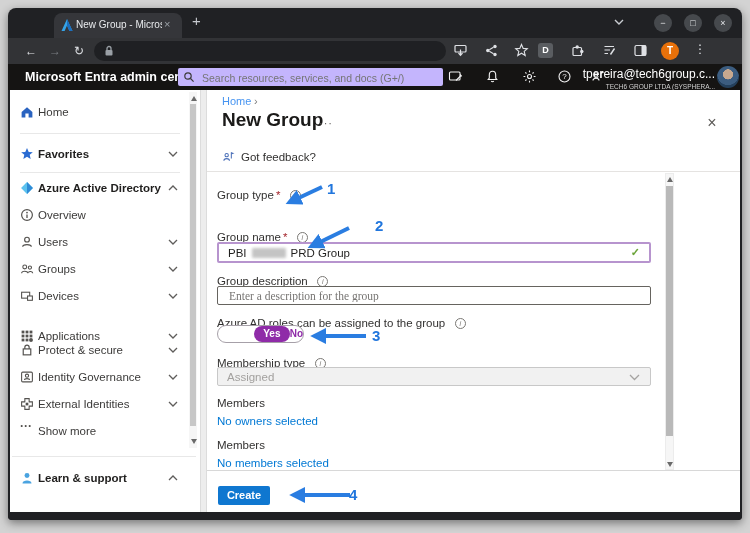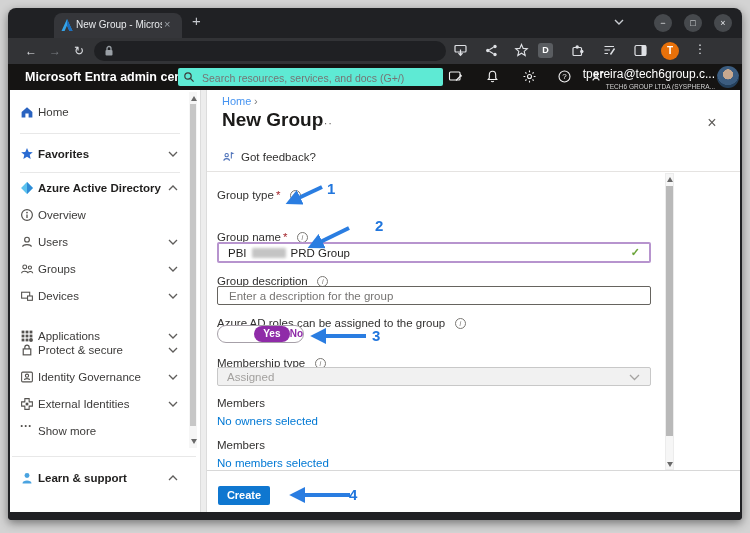--- a/index.html
+++ b/index.html
@@ -29,21 +29,21 @@
   .url-path{color:#bdc1c6;}
   .ext-box{left:530px;top:5px;width:15px;height:15px;background:#5a5d61;border-radius:3px;
     color:#fff;font-size:9px;font-weight:bold;text-align:center;line-height:15px;}
   .profile-chip{left:653px;top:4px;width:18px;height:18px;border-radius:50%;background:#e8710a;
     color:#fff;font-size:10px;font-weight:bold;text-align:center;line-height:18px;}
   .kebab{left:686px;top:4px;font-size:12px;color:#dfe1e5;}
 
   
   #entrabar{left:8px;top:64px;width:734px;height:26px;background:#151413;}
   .product{left:17px;top:6px;font-size:12.5px;font-weight:600;color:#ffffff;white-space:nowrap;}
-  .hsearch{left:170px;top:4px;width:265px;height:18px;background:#5eead4;border-radius:2px;}
+  .hsearch{left:170px;top:4px;width:265px;height:18px;background:#c4b5fd;border-radius:2px;}
   .hsearch input{position:absolute;left:22px;top:1px;width:235px;height:15px;border:none;background:transparent;
     font-size:10.5px;color:#333;font-family:"Liberation Sans",sans-serif;outline:none;}
   .hicon{top:5px;width:16px;height:16px;}
   .acct{right:27px;top:3px;width:135px;text-align:right;}
   .acct-email{font-size:12px;color:#ffffff;white-space:nowrap;}
   .acct-org{font-size:6.5px;color:#d0d0d0;white-space:nowrap;margin-top:2px;}
   .avatar{right:3px;top:2px;width:22px;height:22px;border-radius:50%;
     background:radial-gradient(circle at 50% 38%, #c8a98f 0 28%, #3c5d80 30% 60%, #24405c 62%);}
 
   
@@ -80,21 +80,21 @@
   .info-dot{display:inline-block;width:9px;height:9px;border:1px solid #7a7874;border-radius:50%;
     font-size:7px;line-height:9px;text-align:center;color:#7a7874;margin-left:5px;vertical-align:1px;font-style:italic;}
   .field{left:10px;width:432px;height:17px;border:1px solid #66645f;border-radius:2px;background:#fff;}
   .field-text{position:absolute;left:9px;top:3px;font-size:11.5px;color:#201f1e;white-space:nowrap;}
   .field-chev{position:absolute;right:10px;top:6px;}
   .name-field{left:10px;width:430px;height:17px;border:2px solid #b794ce;border-radius:2px;background:#fff;}
   .redact{display:inline-block;width:34px;height:10px;background:#c4c4c4;filter:blur(1.5px);
     border-radius:1px;vertical-align:-1px;margin:0 5px;}
   .valid-check{position:absolute;right:9px;top:2px;font-size:11px;color:#6ba43a;font-weight:bold;}
   .desc-input{position:absolute;left:9px;top:1px;width:410px;height:13px;border:none;outline:none;
-    font-size:11.5px;color:#201f1e;font-family:Liberation Sans, sans-serif;}
+    font-size:11.5px;color:#201f1e;font-family:Liberation Serif, serif;}
   .desc-input::placeholder{color:#767472;opacity:1;}
   .field.disabled{background:#f1f1f1;border-color:#c8c8c8;}
   .field.disabled .field-text{color:#a3a19f;}
   .toggle{left:10px;width:87px;height:18px;border:1px solid #a6a0a8;border-radius:10px;
     background:#fff;display:flex;box-sizing:border-box;cursor:pointer;}
   .tg-yes{width:45px;height:16px;border-radius:9px;background:#8f2ba8;color:#fff;
     font-size:10px;font-weight:700;text-align:center;line-height:16px;}
   .tg-no{flex:1;font-size:10px;font-weight:700;color:#8f2ba8;text-align:center;line-height:16px;}
   .blink{font-size:11.5px;color:#0078d4;cursor:pointer;white-space:nowrap;}
   .create-btn{left:11px;top:396px;width:52px;height:19px;background:#0f77d0;border-radius:2px;

